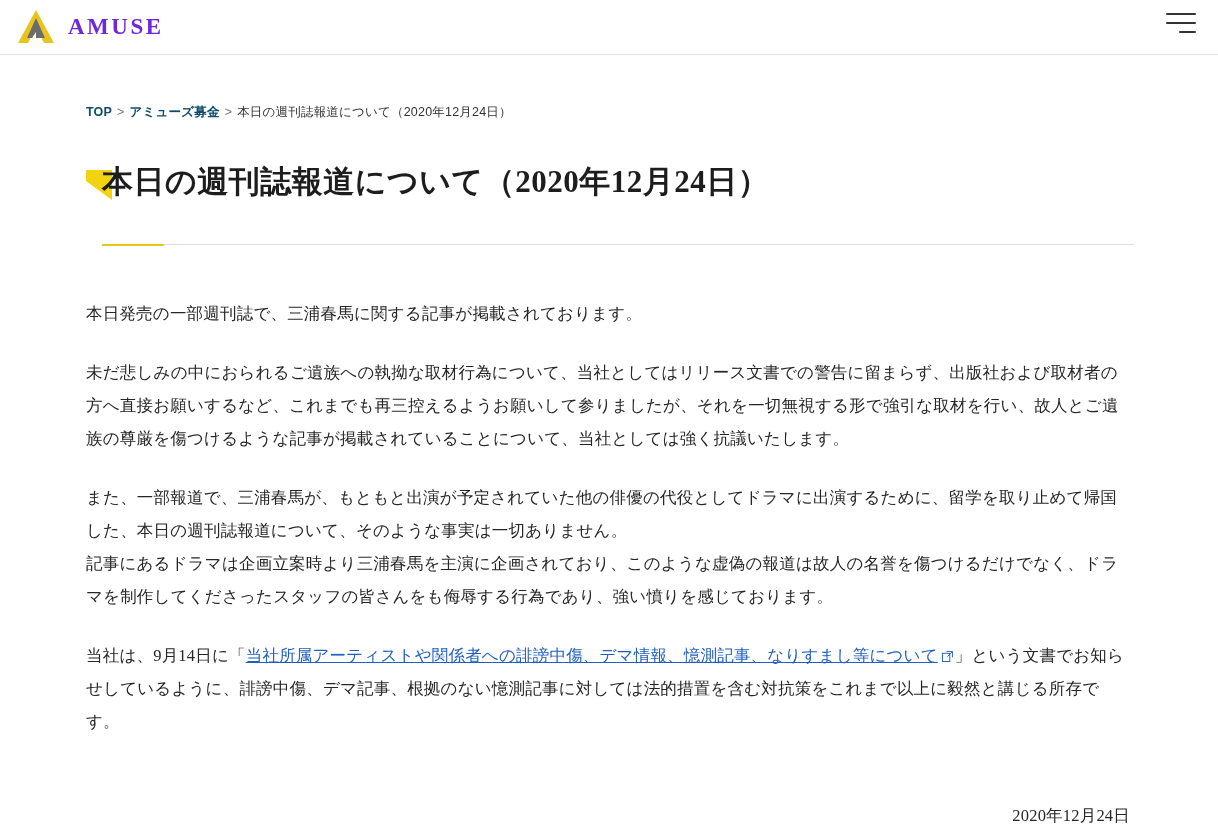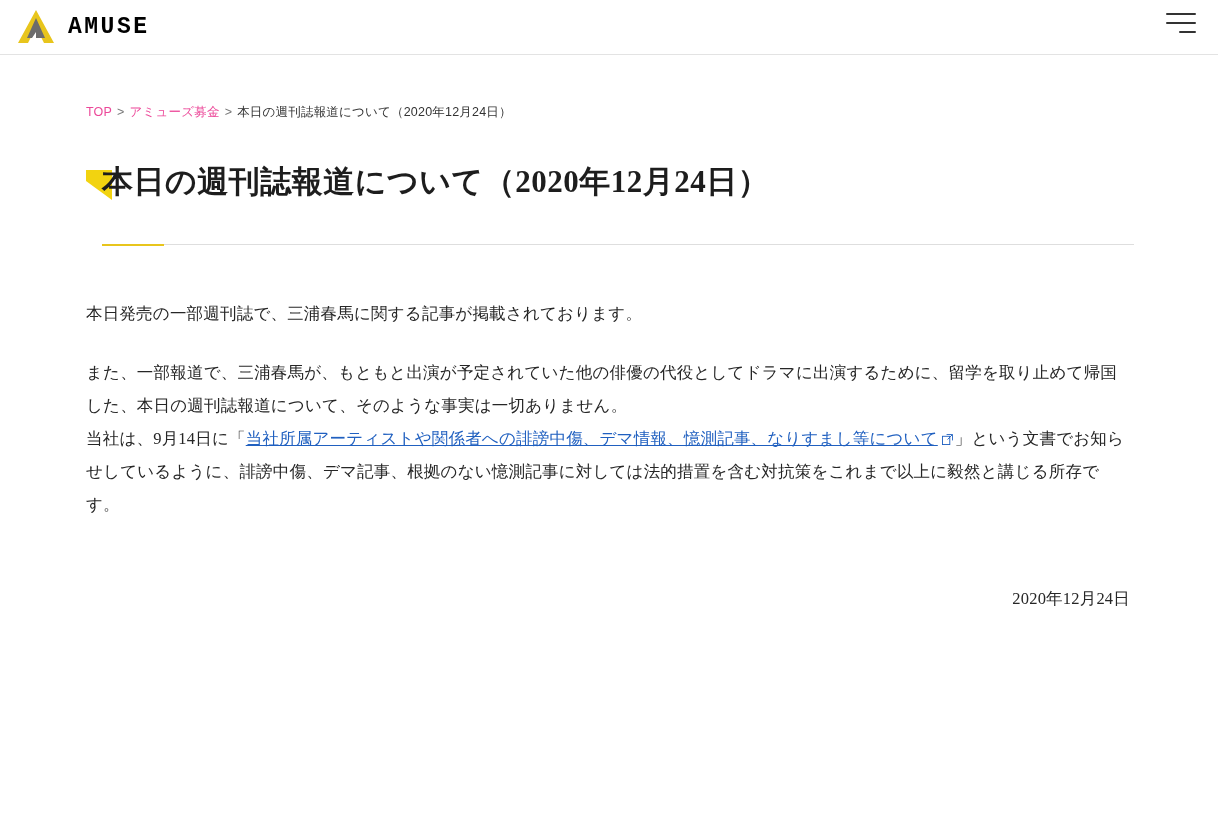--- a/index.html
+++ b/index.html
@@ -28,25 +28,25 @@
     display: flex;
     align-items: center;
     gap: 12px;
   }
   .logo-mark {
     width: 40px;
     height: 38px;
     display: block;
   }
   .logo-text {
-    font-family: Liberation Mono, monospace;
+    font-family: Liberation Serif, serif;
     font-size: 23px;
     font-weight: bold;
     letter-spacing: 2.5px;
-    color: #000000;
+    color: #6d28d9;
   }
   .menu-button {
     position: absolute;
     right: 22px;
     top: 13px;
     width: 30px;
     height: 28px;
     cursor: pointer;
   }
   .menu-button span {
@@ -73,22 +73,23 @@
 
   
   .breadcrumb {
     font-family: "Liberation Sans", sans-serif;
     font-size: 12.5px;
     color: #555;
     padding-top: 49px;
     letter-spacing: 0.2px;
   }
   .breadcrumb a {
-    color: #ec4899;
+    color: #0c4a6e;
     text-decoration: none;
+    font-weight: bold;
   }
   .breadcrumb .sep {
     color: #777;
     padding: 0 5px;
   }
   .breadcrumb .current { color: #333; }
 
   
   .title-row {
     position: relative;
@@ -196,21 +197,23 @@
     <div class="title-row">
       <svg class="title-flag" viewBox="0 0 26 30">
         <polygon points="0,0 26,0 26,30 0,11" fill="#f2d310"></polygon>
       </svg>
       <h1 class="page-title">本日の週刊誌報道について（2020年12月24日）</h1>
       <div class="title-rule"></div>
     </div>
 
     <div class="article">
       <p>本日発売の一部週刊誌で、三浦春馬に関する記事が掲載されております。</p>
+      <p>未だ悲しみの中におられるご遺族への執拗な取材行為について、当社としてはリリース文書での警告に留まらず、出版社および取材者の方へ直接お願いするなど、これまでも再三控えるようお願いして参りましたが、それを一切無視する形で強引な取材を行い、故人とご遺族の尊厳を傷つけるような記事が掲載されていることについて、当社としては強く抗議いたします。</p>
       <p class="tight">また、一部報道で、三浦春馬が、もともと出演が予定されていた他の俳優の代役としてドラマに出演するために、留学を取り止めて帰国した、本日の週刊誌報道について、そのような事実は一切ありません。</p>
+      <p>記事にあるドラマは企画立案時より三浦春馬を主演に企画されており、このような虚偽の報道は故人の名誉を傷つけるだけでなく、ドラマを制作してくださったスタッフの皆さんをも侮辱する行為であり、強い憤りを感じております。</p>
       <p><span>当社は、9月14日に「</span><a class="inline-link" href="#"><span>当社所属アーティストや関係者への誹謗中傷、デマ情報、憶測記事、なりすまし等について</span><svg class="ext-icon" viewBox="0 0 12 12">
               <rect x="0.5" y="2.5" width="8" height="9" fill="none" stroke="#2060c0" stroke-width="1"></rect>
               <polyline points="5,0.5 11.5,0.5 11.5,7" fill="none" stroke="#2060c0" stroke-width="1"></polyline>
               <line x1="6" y1="6" x2="11" y2="1" stroke="#2060c0" stroke-width="1"></line>
             </svg></a><span>」という文書でお知らせしているように、誹謗中傷、デマ記事、根拠のない憶測記事に対しては法的措置を含む対抗策をこれまで以上に毅然と講じる所存です。</span></p>
     </div>
 
     <div class="signature">
       <div>2020年12月24日</div>
 

